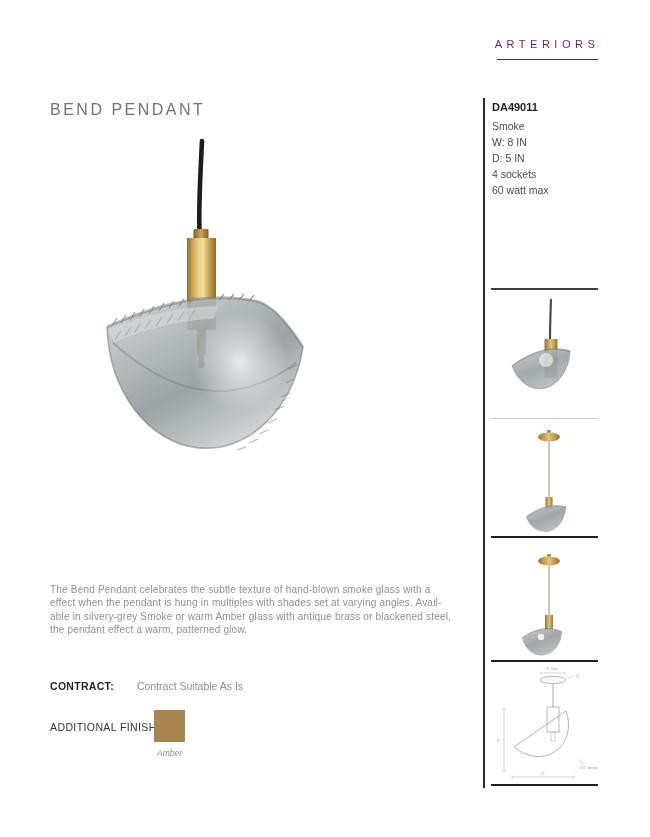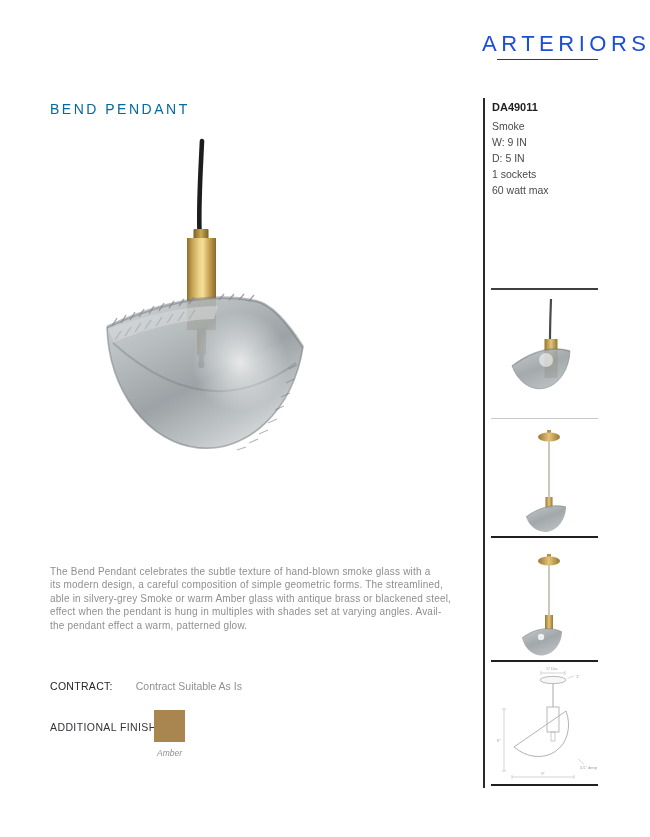--- a/index.html
+++ b/index.html
@@ -1,42 +1,42 @@
 <!DOCTYPE html>
 <html><head>
 <meta charset="utf-8">
 <style>
   * { margin:0; padding:0; box-sizing:border-box; }
   html,body { background:#ffffff; }
   body { font-family:"Liberation Sans", sans-serif; }
   .page { position:relative; width:650px; height:837px; background:#ffffff; overflow:hidden; }
 
   .brand-logo {
-    position:absolute; left:482px; top:31px; width:130px;
-    font-size:22px; font-weight:400; letter-spacing:4.5px;
-    color:#1d4ed8; text-align:center; white-space:nowrap;
+    position:absolute; left:482px; top:38px; width:130px;
+    font-size:11px; font-weight:400; letter-spacing:4.5px;
+    color:#701a75; text-align:center; white-space:nowrap;
   }
   .brand-rule { position:absolute; left:497px; top:59px; width:101px; height:1px; background:#3a3a3a; }
 
   .product-title {
     position:absolute; left:50px; top:101px;
-    font-size:14px; font-weight:400; letter-spacing:2.5px;
-    color:#0369a1; white-space:nowrap;
+    font-size:16px; font-weight:400; letter-spacing:2.5px;
+    color:#737373; white-space:nowrap;
   }
 
   .hero { position:absolute; left:88px; top:138px; width:236px; height:326px; }
 
-  .desc { position:absolute; left:50px; top:565px; width:430px; }
+  .desc { position:absolute; left:50px; top:583px; width:430px; }
   .desc .line {
     font-size:10px; letter-spacing:0.2px; line-height:13.4px;
     color:#8f8f93; white-space:nowrap;
   }
 
   .contract { position:absolute; left:50px; top:680px; font-size:10.5px; white-space:nowrap; }
-  .contract .lbl { font-weight:normal; color:#26262a; letter-spacing:0.3px; }
+  .contract .lbl { font-weight:bold; color:#26262a; letter-spacing:0.3px; }
   .contract .val { color:#909094; margin-left:20px; }
 
   .finishes-label {
     position:absolute; left:50px; top:721px;
     font-size:10.5px; color:#33333a; letter-spacing:0.4px; white-space:nowrap;
   }
   .swatch { position:absolute; left:154px; top:710px; width:31px; height:32px; display:block; }
   .swatch-name {
     position:absolute; left:139px; top:748px; width:61px;
     text-align:center; font-size:8.5px; color:#8f8f93;font-style:italic;
@@ -128,45 +128,44 @@
       <path d="M209 227 l-8 4 M206 241 l-8 4 M202 255 l-9 4 M196 268 l-9 4 M189 281 l-9 4 M180 292 l-9 4 M170 301 l-9 4 M158 309 l-9 3" stroke="#798084" stroke-width="1.2" opacity="0.55" fill="none"></path>
 
       <ellipse cx="152" cy="224" rx="48" ry="50" fill="url(#glow)"></ellipse>
 
       <path d="M 215 209 A 99 126 0 0 1 19 189" fill="none" stroke="#6a7073" stroke-width="1.6" opacity="0.5"></path>
     </svg>
   </div>
 
   <div class="desc">
     <div class="line">The Bend Pendant celebrates the subtle texture of hand-blown smoke glass with a</div>
-    <div class="line">its modern design, a careful composition of simple geometric forms. The streamlined,</div>
+    <div class="line">effect when the pendant is hung in multiples with shades set at varying angles. Avail-</div>
     <div class="line">able in silvery-grey Smoke or warm Amber glass with antique brass or blackened steel,</div>
-    <div class="line">effect when the pendant is hung in multiples with shades set at varying angles. Avail-</div>
     <div class="line">the pendant effect a warm, patterned glow.</div>
   </div>
 
   <div class="contract">
     <span class="lbl">CONTRACT:</span>
     <span class="val">Contract Suitable As Is</span>
   </div>
 
   <div class="finishes-label">ADDITIONAL FINISHES</div>
   <svg class="swatch" viewBox="0 0 31 32" preserveAspectRatio="none">
     <rect x="0" y="0" width="31" height="32" fill="#a9854f"></rect>
   </svg>
   <div class="swatch-name">Amber</div>
 
   <div class="vrule"></div>
 
   <div class="details">
     <div class="sku">DA49011</div>
     <div>Smoke</div>
-    <div>W: 9 IN</div>
+    <div>W: 8 IN</div>
     <div>D: 5 IN</div>
-    <div>1 sockets</div>
+    <div>4 sockets</div>
     <div>60 watt max</div>
   </div>
 
   <div class="divider div-1"></div>
   <div class="divider div-2"></div>
   <div class="divider div-3"></div>
   <div class="divider div-4"></div>
   <div class="divider div-5"></div>
 
   <div class="thumb thumb-1">

